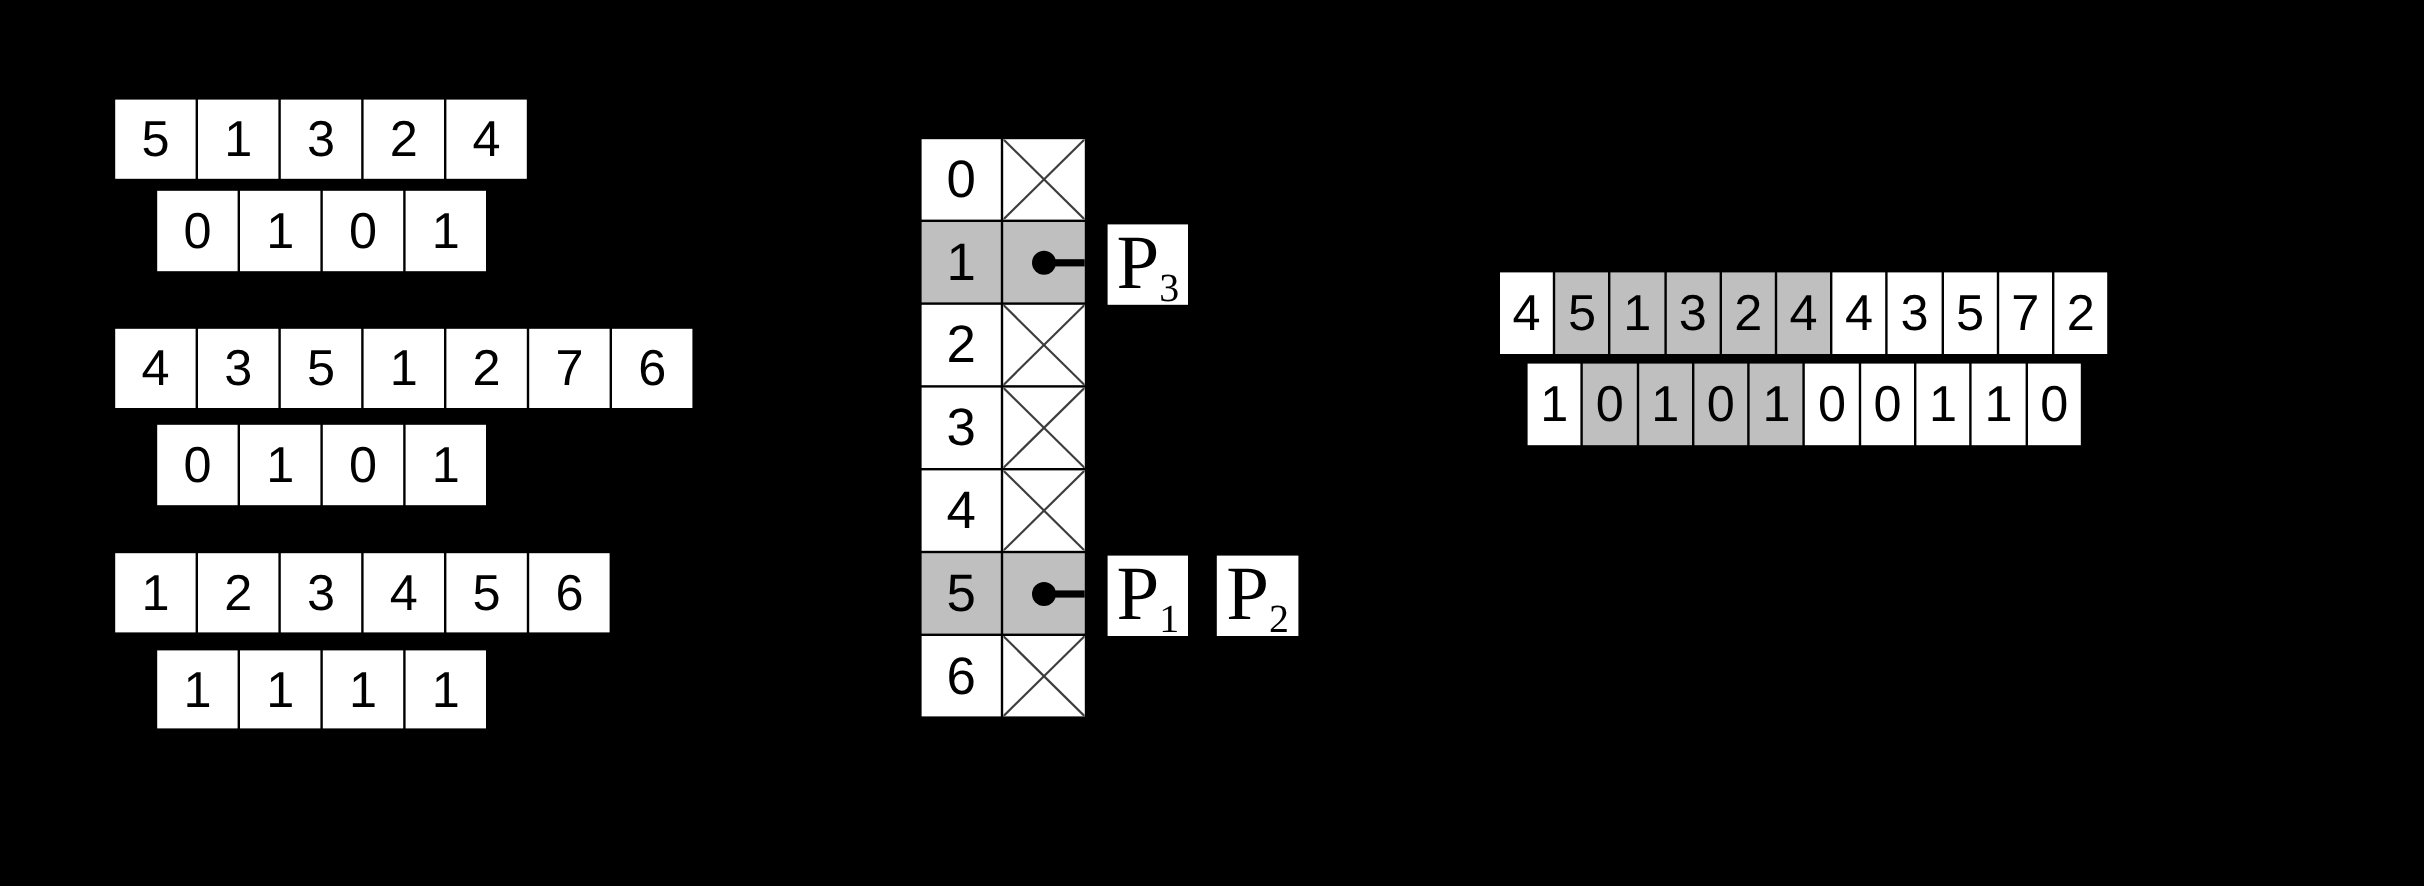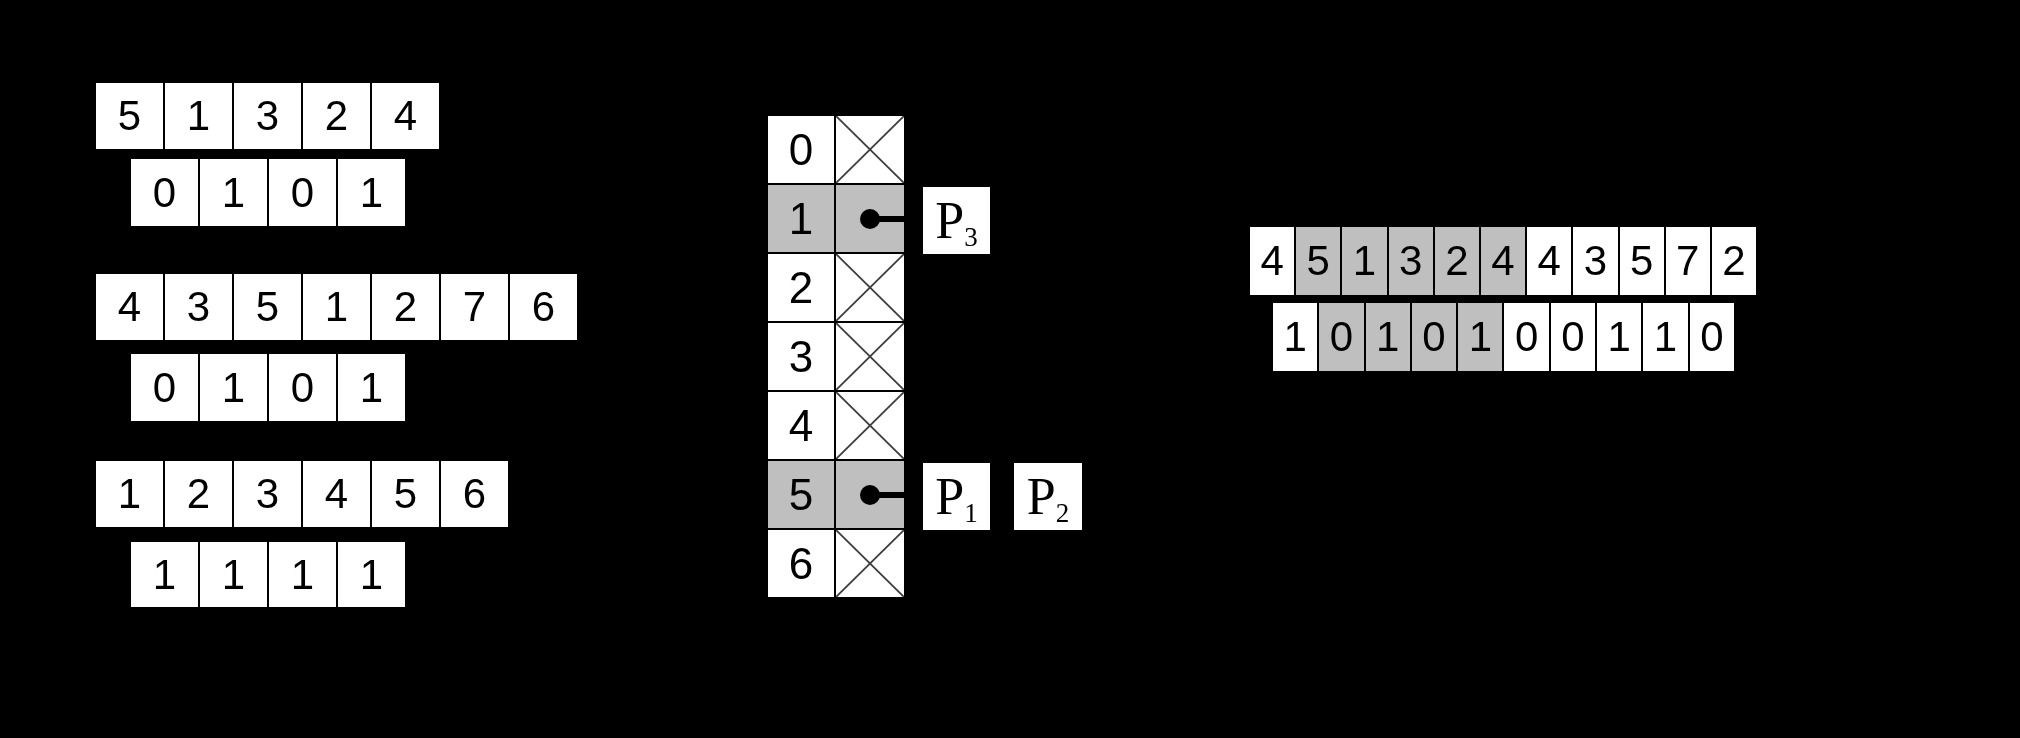--- a/index.html
+++ b/index.html
@@ -6,22 +6,22 @@
   .stage{position:relative;width:2020px;height:738px;background:var(--bg,#000);overflow:hidden;}
   .cells{position:absolute;display:flex;gap:2px;}
   .cell{background:var(--cellfill,#fff);color:var(--text,#000);display:flex;align-items:center;justify-content:center;
         font-family:"Liberation Sans",sans-serif;line-height:1;user-select:none;}
   .cell.gray{background:var(--hl,#bfbfbf);}
   .htable{position:absolute;display:flex;flex-direction:column;gap:2px;}
   .t-row{display:flex;gap:2px;}
   .t-slot{position:relative;overflow:hidden;}
   .dot{position:absolute;left:50%;top:50%;width:20px;height:20px;margin:-10px 0 0 -10px;border-radius:50%;background:var(--text,#000);}
   .ptr-line{position:absolute;left:50%;right:0;top:50%;height:6px;margin-top:-3px;background:var(--text,#000);}
-  .pbox{position:absolute;background:var(--cellfill,#fff);color:var(--text,#000);display:flex;align-items:center;justify-content:center;
-        font-family:"Liberation Serif",serif;font-size:52px;line-height:1;user-select:none;}
+  .pbox{position:absolute;background:var(--cellfill,#fff);color:var(--text,#000);display:flex;align-items:flex-start;justify-content:center;
+        font-family:"Liberation Serif",serif;font-size:64px;line-height:1;user-select:none;}
   .psub{font-size:0.52em;line-height:0;vertical-align:baseline;position:relative;top:0.32em;}
 </style>
 </head>
 <body>
 
 <div class="stage">
 
   <div id="lp0t" class="cells" style="left:96px;top:83px">
       <div class="cell" style="width: 67px; height: 66px; font-size: 42px;">5</div>
       <div class="cell" style="width: 67px; height: 66px; font-size: 42px;">1</div>

